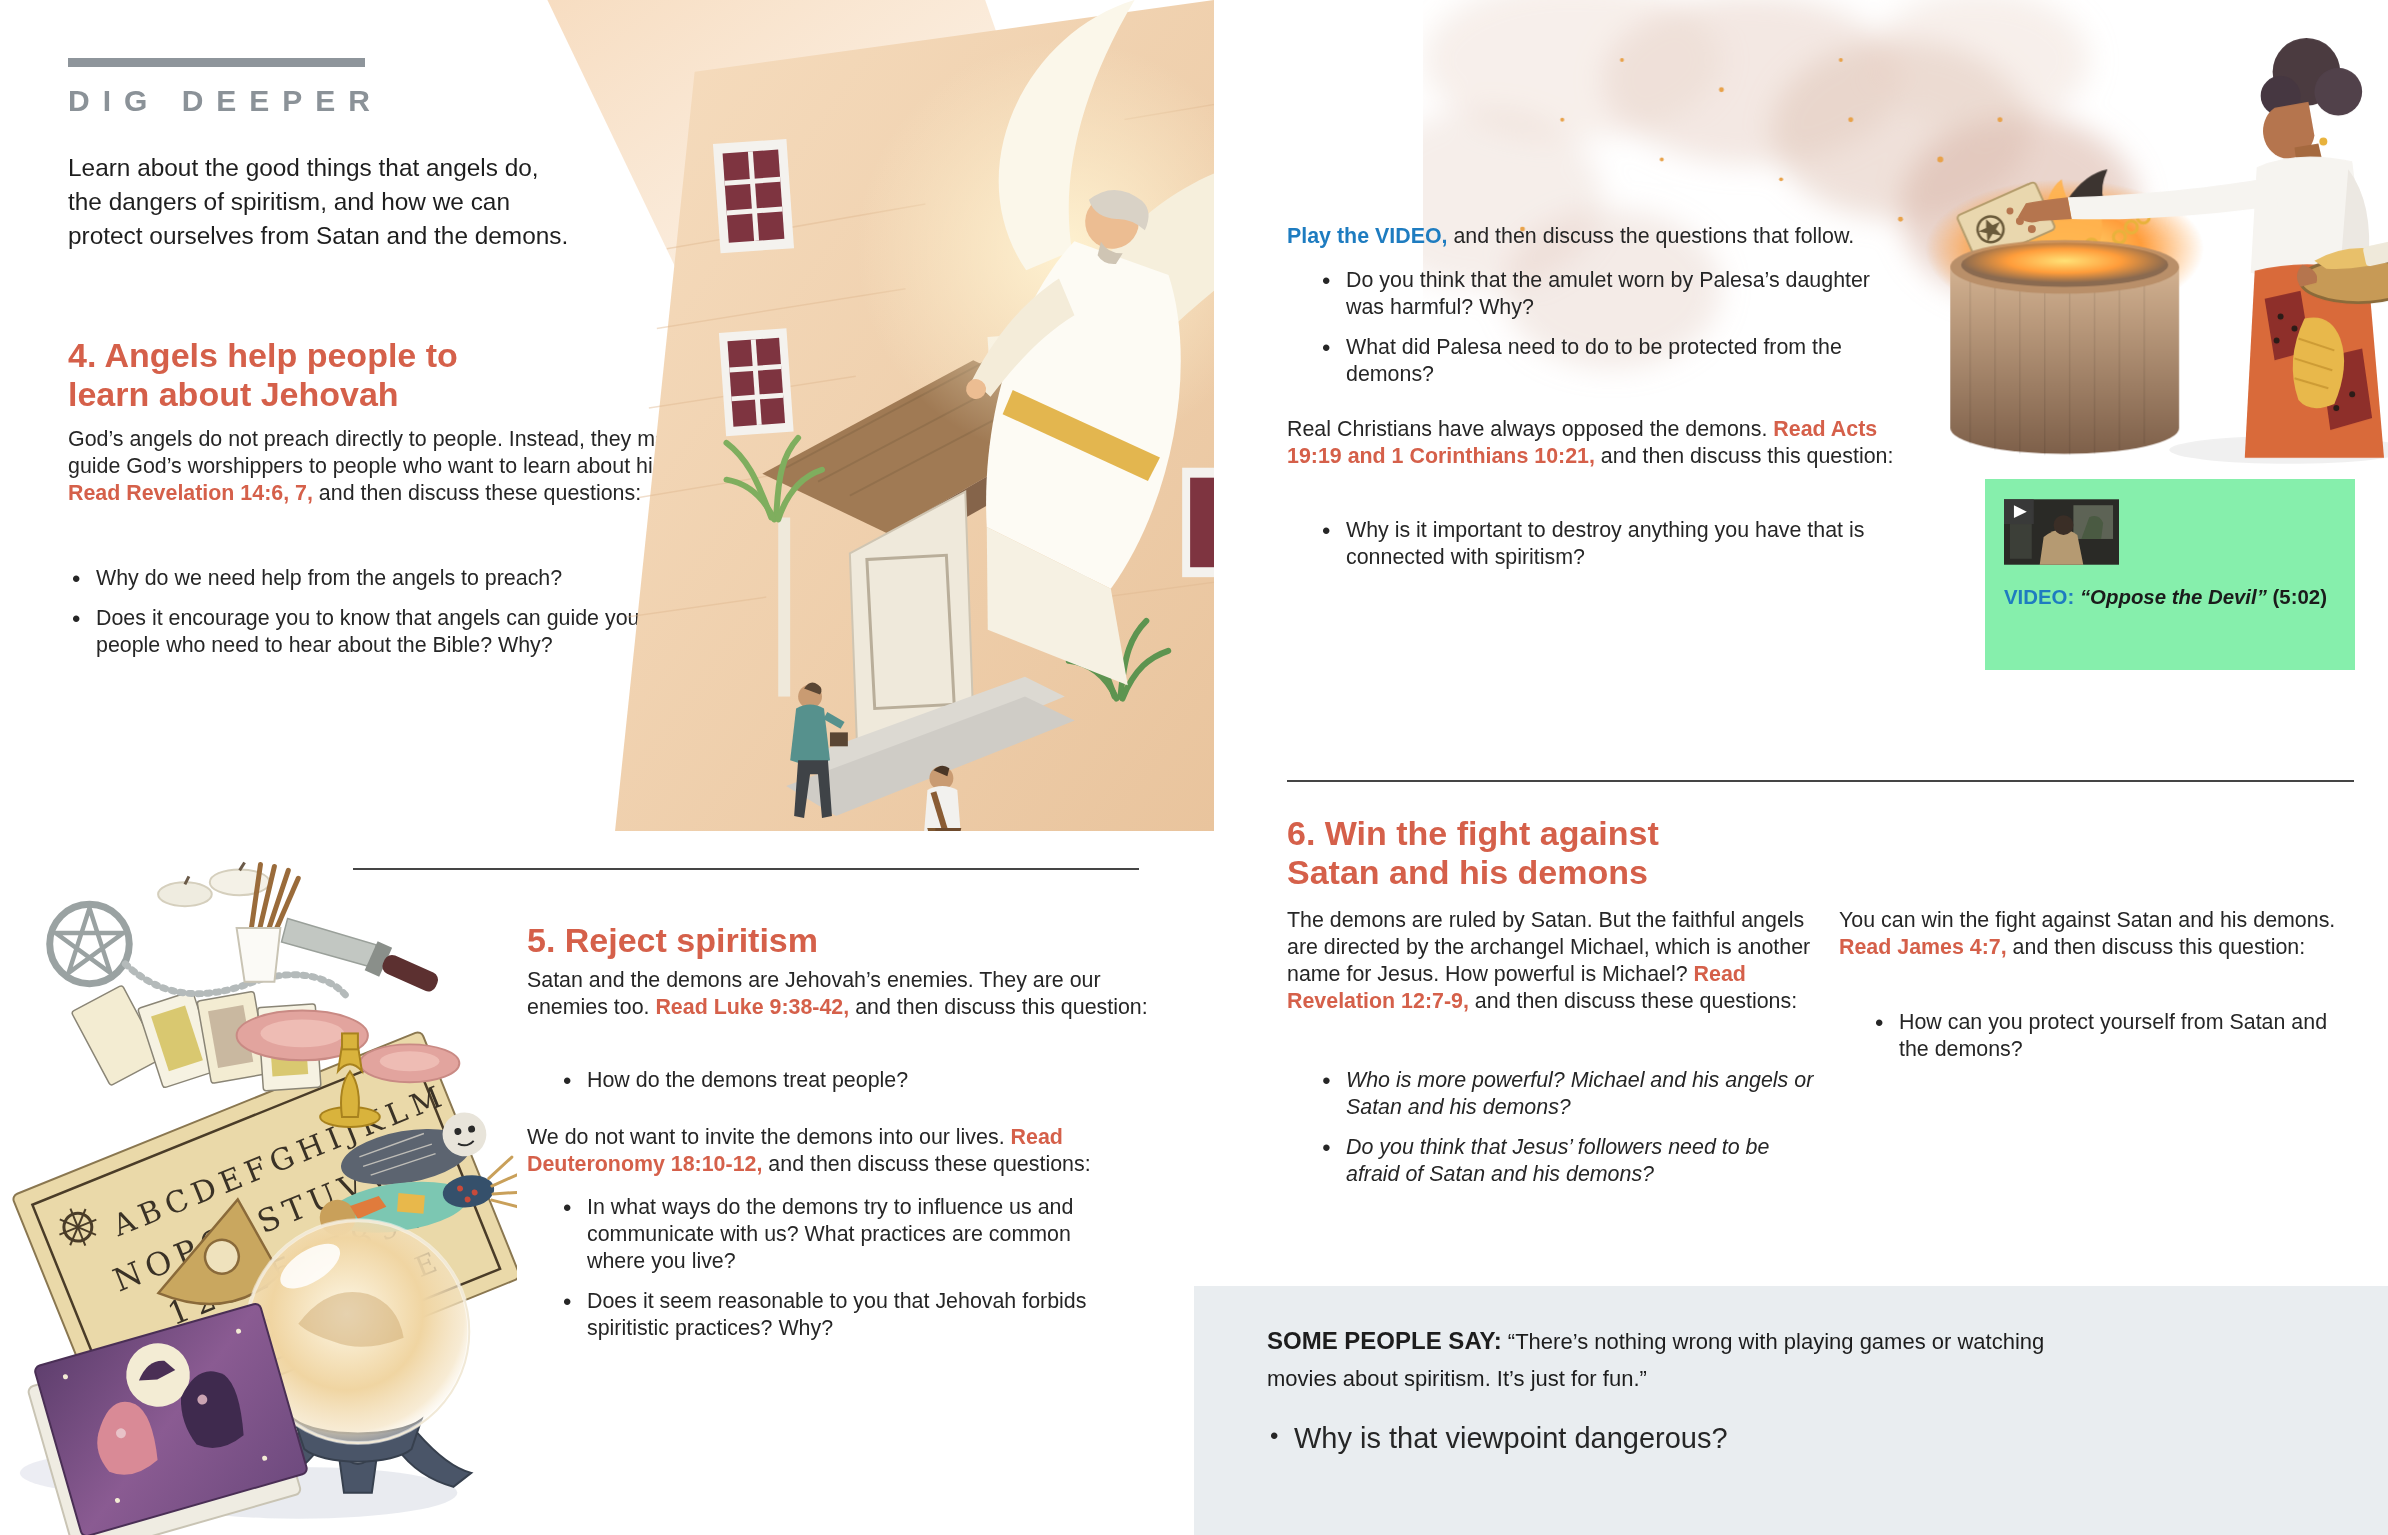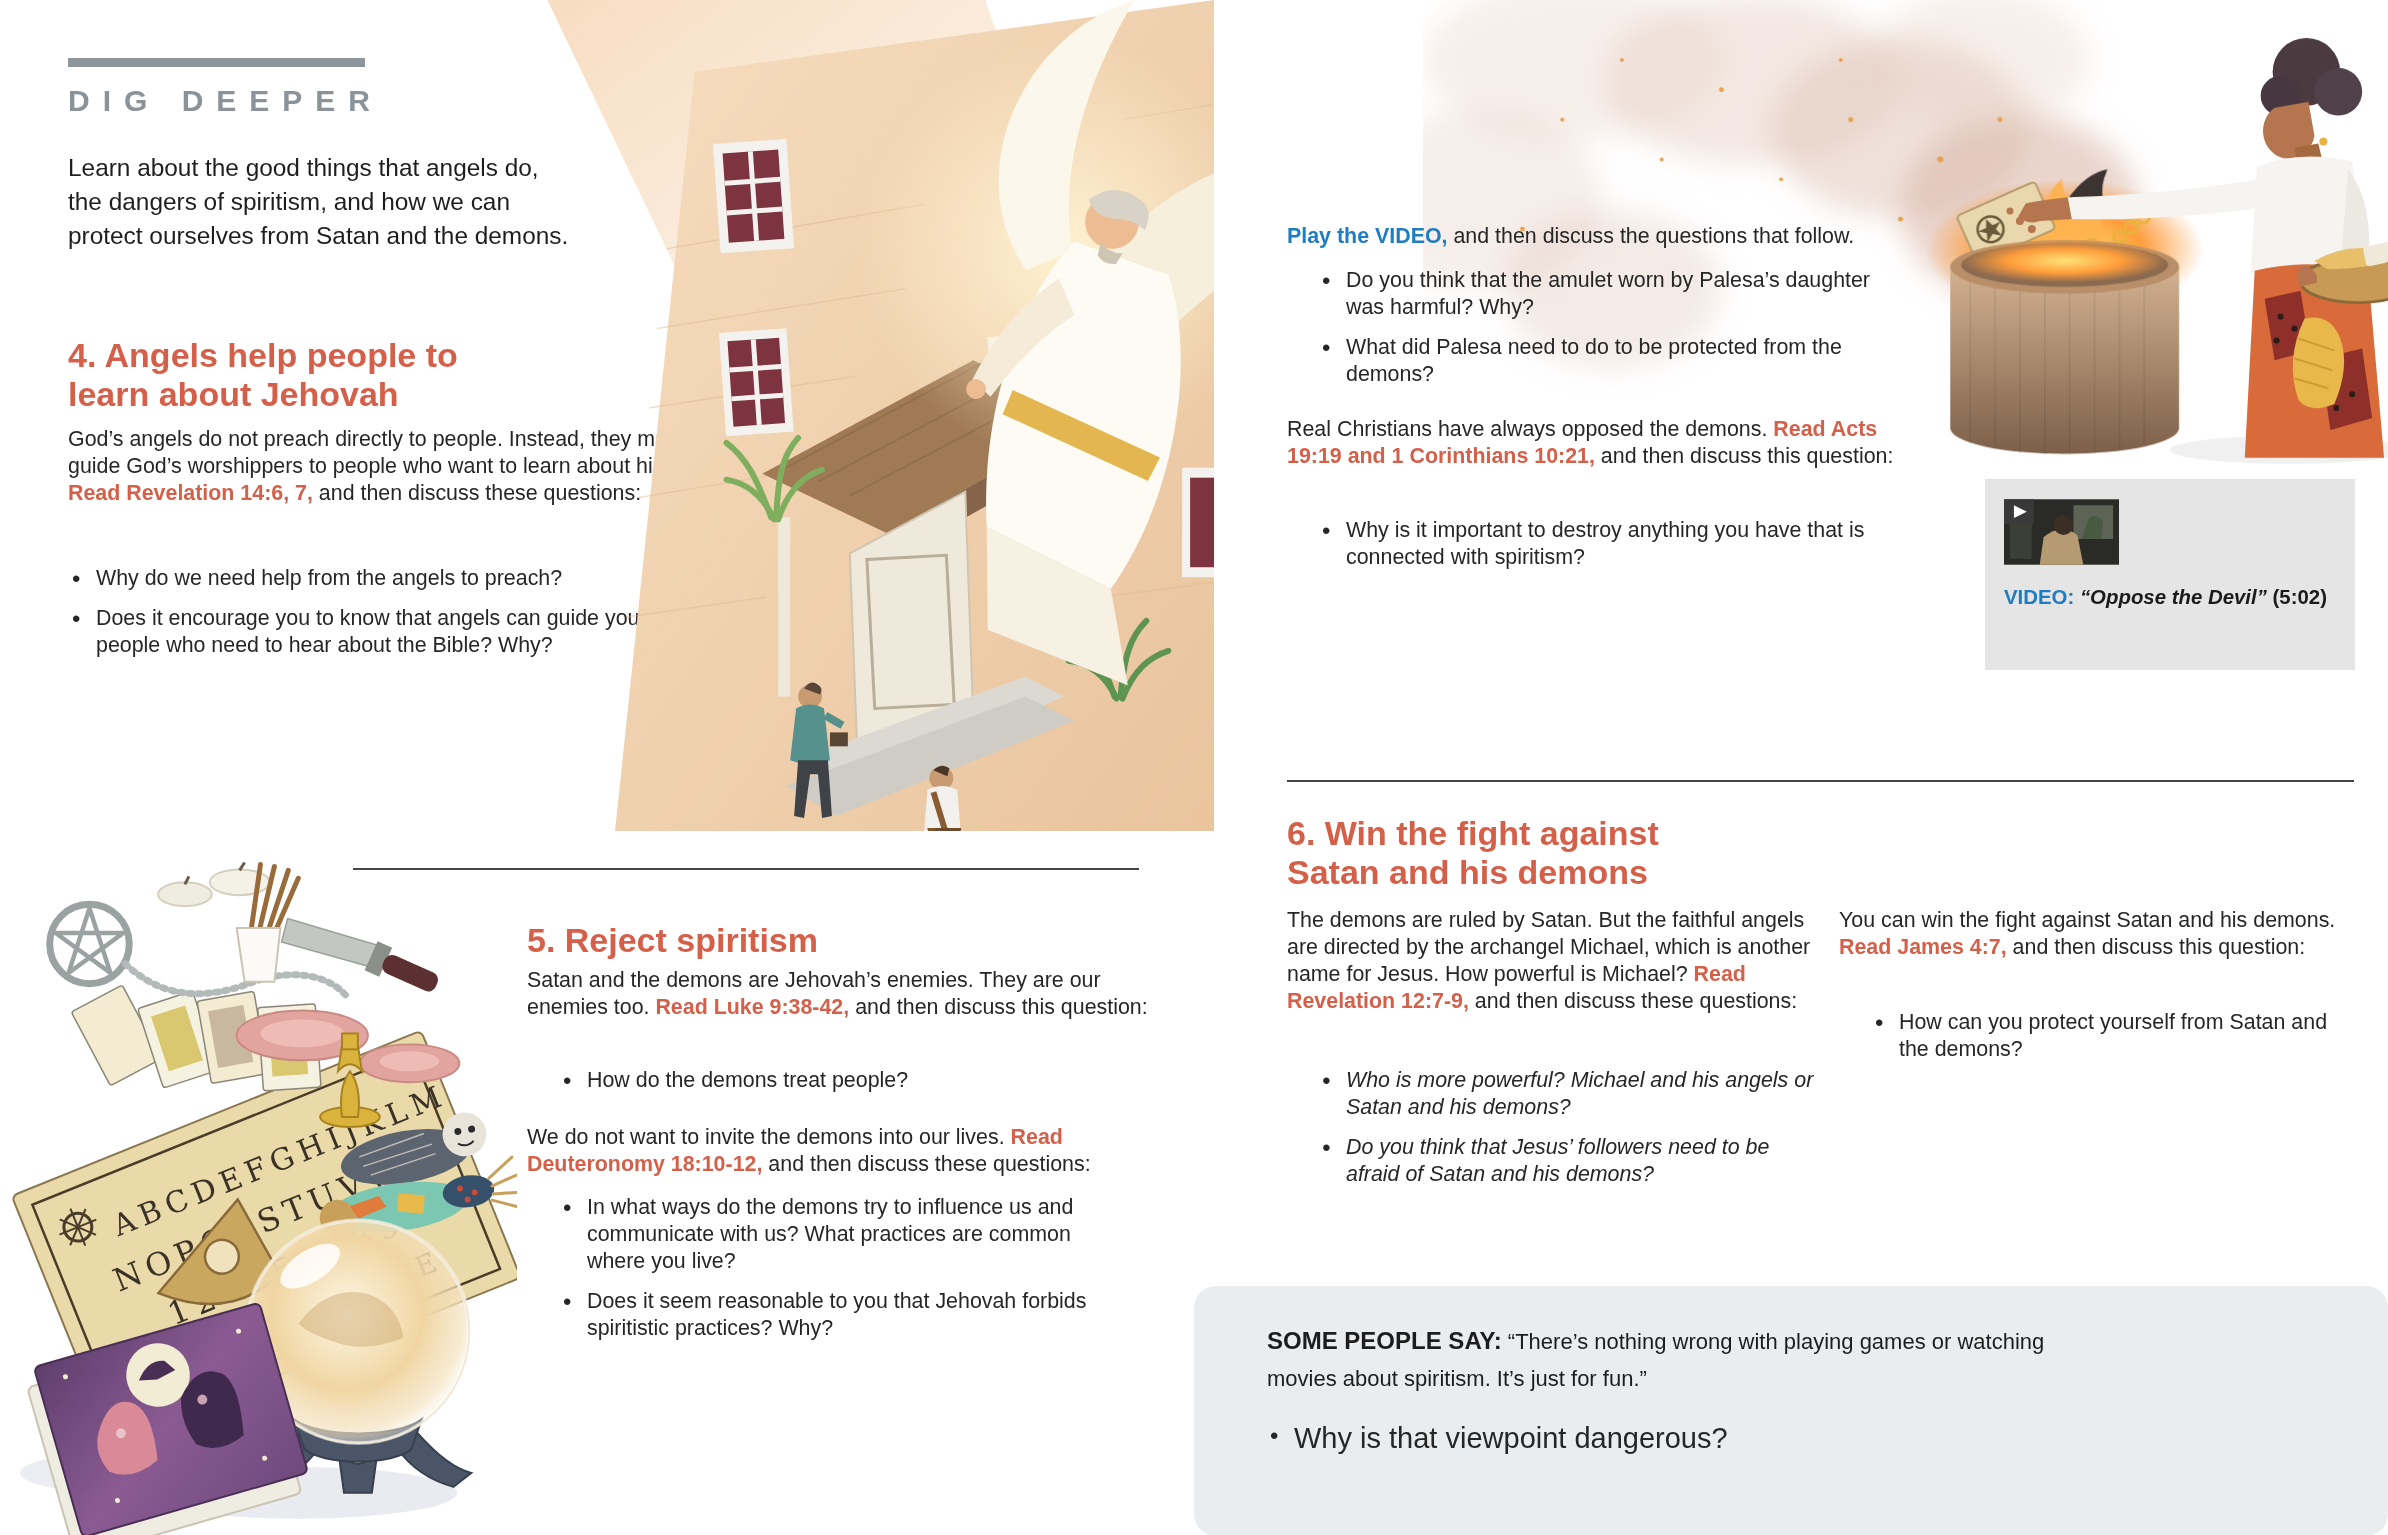--- a/index.html
+++ b/index.html
@@ -22,28 +22,28 @@
   
   .body-p{font-size:21.4px;line-height:27px;color:#262626;}
   .ref{color:#d5604a;font-weight:bold;}
   .blue-link{color:#1e7cc0;font-weight:bold;}
   ul.bullets{list-style:none;margin:0;padding:0;font-size:21.4px;line-height:27px;color:#262626;}
   ul.bullets li{position:relative;padding-left:28px;margin-bottom:13px;}
   ul.bullets li::before{content:"\2022";position:absolute;left:4px;top:0;font-size:24px;}
   
   .divider{height:0;border-top:2px solid #454545;}
   
-  .video-panel{left:1985px;top:479px;width:370px;height:191px;background:#e5e5e5;}
+  .video-panel{left:1985px;top:479px;width:370px;height:191px;background:#86efac;}
   .video-thumb{position:absolute;left:19px;top:20px;width:115px;height:66px;display:block;}
   .video-caption{position:absolute;left:19px;top:107px;font-size:20.4px;white-space:nowrap;}
   .video-caption .vlabel{color:#1e7cc0;font-weight:bold;}
   .video-caption .vtitle{font-weight:bold;font-style:italic;color:#1b1b1b;}
   .video-caption .vdur{font-weight:bold;color:#1b1b1b;}
   
-  .sps-box{left:1194px;top:1286px;width:1194px;height:250px;background:#e9edf0;border-radius:22px;}
+  .sps-box{left:1194px;top:1286px;width:1194px;height:250px;background:#e9edf0;}
   .sps-p{position:absolute;left:73px;top:36px;width:796px;font-size:22px;line-height:37px;color:#1d1d1d;}
   .sps-label{font-weight:bold;font-size:24px;}
   .sps-bullet{position:absolute;left:100px;top:136px;width:697px;font-size:29px;}
   .sps-bullet::before{content:"\2022";position:absolute;left:-24px;font-size:24px;}
   svg text{user-select:none;}
 </style>
 </head>
 <body>
 
 <div class="abs kicker-bar"></div>

